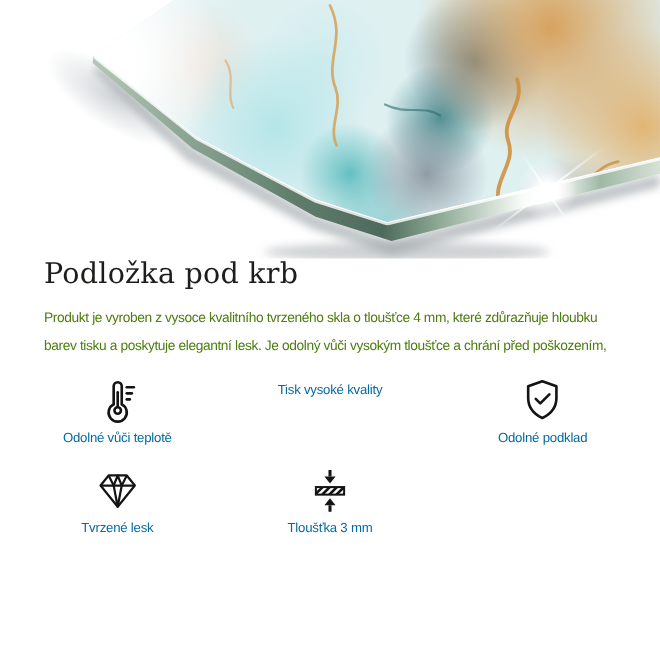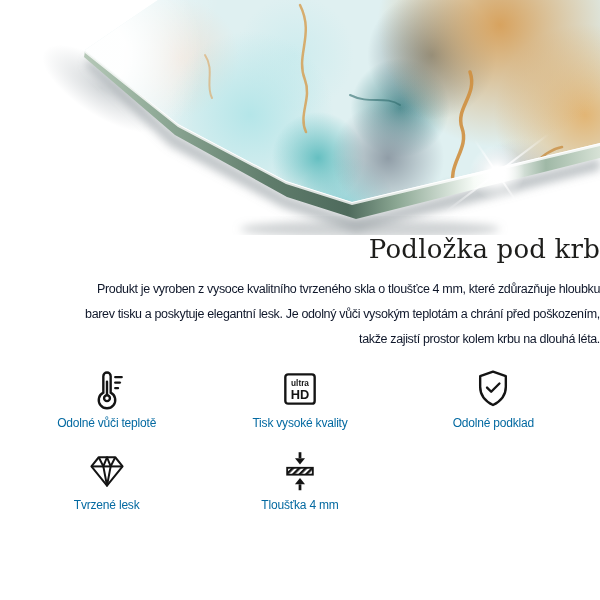--- a/index.html
+++ b/index.html
@@ -38,24 +38,24 @@
       clip-path:polygon(85px 50px,178px 124px,286px 181px,352px 202px,600px 143px,600px 146px,352px 205px,286px 184px,178px 127px,85px 53px);
       background:rgba(255,255,255,.8);}
   .sparkle{position:absolute;left:497px;top:173px;width:0;height:0;z-index:5;}
   .sparkle .glow{position:absolute;left:-28px;top:-28px;width:56px;height:56px;
       background:radial-gradient(circle, #fff 0 16%, rgba(255,255,255,.55) 38%, rgba(255,255,255,0) 70%);}
   .sparkle .ray{position:absolute;background:linear-gradient(90deg, rgba(255,255,255,0), #fff 45%, #fff 55%, rgba(255,255,255,0));}
   .ray-a{left:-65px;top:-1px;width:130px;height:2px;transform:rotate(-37deg);}
   .ray-b{left:-40px;top:-1px;width:80px;height:2px;transform:rotate(56deg);}
 
   
-  .content{position:absolute;top:232px;left:0;width:600px;text-align:right;}
+  .content{position:absolute;top:232px;left:0;width:600px;}
   h1{margin:0;padding:0 0 0 40px;font-family:"DejaVu Serif","Liberation Serif",serif;
      font-weight:400;font-size:26px;line-height:34px;color:#1d1d1b;letter-spacing:.2px;white-space:nowrap;}
-  .intro{margin:11px 0 0 40px;font-size:12.5px;line-height:25px;color:#0f172a;letter-spacing:-.35px;}
+  .intro{margin:11px 0 0 40px;font-size:12.5px;line-height:25px;color:#4d7c0f;letter-spacing:-.35px;}
   .intro div{white-space:nowrap;}
 
   
   .features{margin:15px 10px 0 10px;display:grid;grid-template-columns:repeat(3,1fr);row-gap:18px;}
   .feature{display:flex;flex-direction:column;align-items:center;}
   .feature .icon{height:44px;display:flex;align-items:center;justify-content:center;}
   .feature .label{margin-top:5px;font-size:12px;line-height:15px;color:#0369a1;letter-spacing:-.2px;}
   .icon svg{display:block;}
 </style>
 </head>
@@ -96,22 +96,21 @@
         <div class="glow"></div>
     </div>
   </div>
 
   <div class="content">
     <h1>
       <span>Podložka pod krb</span><br>
     </h1>
     <div class="intro">
       <div>Produkt je vyroben z vysoce kvalitního tvrzeného skla o tloušťce 4 mm, které zdůrazňuje hloubku</div>
-      <div>barev tisku a poskytuje elegantní lesk. Je odolný vůči vysokým teplotám a chrání před poškozením,</div>
-      <div>takže zajistí prostor kolem krbu na dlouhá léta.</div>
+      <div>barev tisku a poskytuje elegantní lesk. Je odolný vůči vysokým tloušťce a chrání před poškozením,</div>
     </div>
 
     <div class="features">
 
       <div class="feature">
         <div class="icon">
           <svg width="44" height="44" viewBox="0 0 48 48">
             <g fill="none" stroke="#141414" stroke-width="2.6" stroke-linecap="round">
               <path d="M20,28 V10 a4,4 0 0 1 8,0 v18 a9,9 0 1 1 -8,0 Z"></path>
               <line x1="24" y1="16" x2="24" y2="30"></line>
@@ -119,27 +118,20 @@
               <line x1="33" y1="11" x2="40" y2="11"></line>
               <line x1="33" y1="17" x2="38" y2="17"></line>
               <line x1="33" y1="23" x2="36" y2="23"></line>
             </g>
           </svg>
         </div>
         <div class="label">Odolné vůči teplotě</div>
       </div>
 
       <div class="feature">
-        <div class="icon">
-          <svg width="44" height="44" viewBox="0 0 48 48">
-            <rect x="8" y="8" width="32" height="32" rx="3" fill="none" stroke="#141414" stroke-width="2.6"></rect>
-            <text x="24" y="21" text-anchor="middle" font-family="Liberation Sans, sans-serif" font-size="9" font-weight="bold" fill="#141414">ultra</text>
-            <text x="24" y="35" text-anchor="middle" font-family="Liberation Sans, sans-serif" font-size="14" font-weight="bold" fill="#141414">HD</text>
-          </svg>
-        </div>
         <div class="label">Tisk vysoké kvality</div>
       </div>
 
       <div class="feature">
         <div class="icon">
           <svg width="44" height="44" viewBox="0 0 48 48">
             <g fill="none" stroke="#141414" stroke-width="2.6" stroke-linejoin="round" stroke-linecap="round">
               <path d="M24,5 L38,10 V21.5 C38,31.5 31.5,37.8 24,41.5 C16.5,37.8 10,31.5 10,21.5 V10 Z"></path>
               <path d="M17.5,22.5 L22,27 L31,18"></path>
             </g>
@@ -172,18 +164,18 @@
                 <rect width="2.6" height="5" fill="#141414"></rect>
               </pattern>
             </defs>
             <line x1="24" y1="3.5" x2="24" y2="10" stroke="#141414" stroke-width="3"></line>
             <polygon points="18.5,10 29.5,10 24,17" fill="#141414"></polygon>
             <rect x="10" y="20.5" width="28" height="7.5" fill="url(#hatch)" stroke="#141414" stroke-width="2"></rect>
             <polygon points="18.5,38.5 29.5,38.5 24,31.5" fill="#141414"></polygon>
             <line x1="24" y1="38.5" x2="24" y2="45" stroke="#141414" stroke-width="3"></line>
           </svg>
         </div>
-        <div class="label">Tloušťka 4 mm</div>
+        <div class="label">Tloušťka 3 mm</div>
       </div>
 
     </div>
   </div>
 </div>
 
 </body></html>

